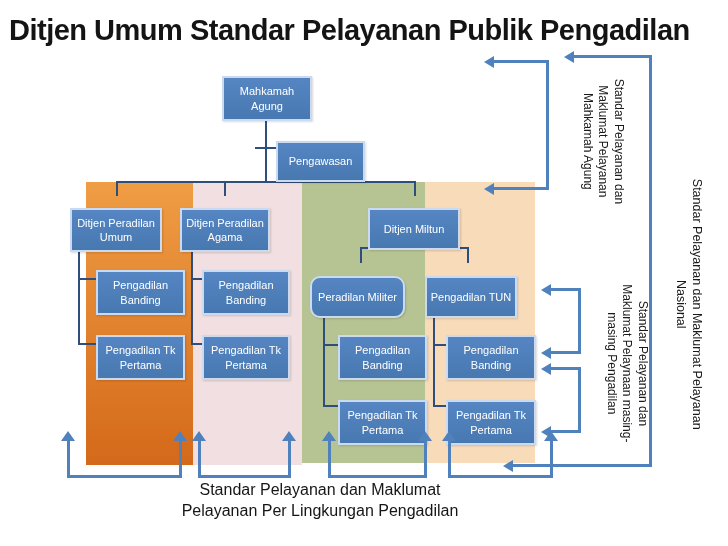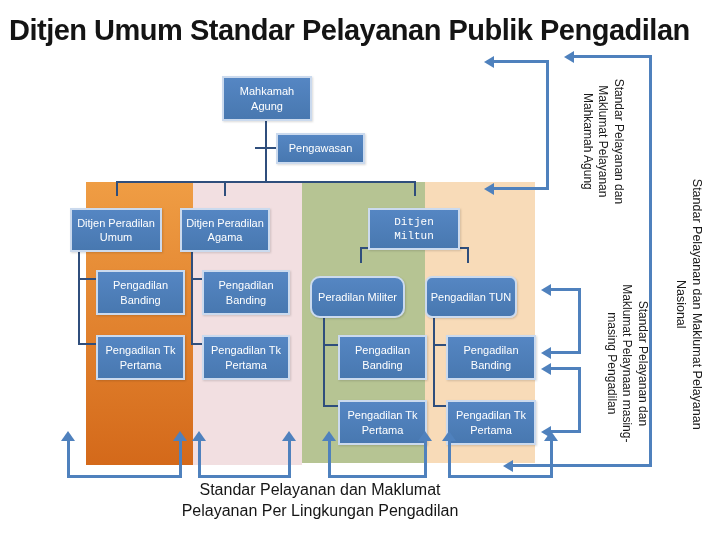--- a/index.html
+++ b/index.html
@@ -85,28 +85,28 @@
   <div class="dh" style="left:191px;top:278px;width:11px;"></div>
   <div class="dh" style="left:191px;top:343px;width:11px;"></div>
   <div class="dv" style="left:323px;top:305px;height:102px;"></div>
   <div class="dh" style="left:323px;top:344px;width:15px;"></div>
   <div class="dh" style="left:323px;top:405px;width:15px;"></div>
   <div class="dv" style="left:433px;top:305px;height:102px;"></div>
   <div class="dh" style="left:433px;top:344px;width:13px;"></div>
   <div class="dh" style="left:433px;top:405px;width:13px;"></div>
 
   <div class="node" style="left:222px;top:63px;width:90px;height:45px;">Mahkamah Agung</div>
-  <div class="node" style="left:276px;top:120px;width:89px;height:31px;">Pengawasan</div>
+  <div class="node" style="left:276px;top:128px;width:89px;height:41px;">Pengawasan</div>
   <div class="node" style="left:180px;top:195px;width:90px;height:44px;">Ditjen Peradilan Agama</div>
   <div class="node" style="left:70px;top:195px;width:92px;height:44px;">Ditjen Peradilan Umum</div>
-  <div class="node" style="left:368px;top:195px;width:92px;height:42px;font-family:Liberation Mono, monospace;">Ditjen Miltun</div>
+  <div class="node" style="left:368px;top:195px;width:92px;height:42px;">Ditjen Miltun</div>
   <div class="node" style="left:96px;top:257px;width:89px;height:45px;">Pengadilan Banding</div>
   <div class="node" style="left:202px;top:257px;width:88px;height:45px;">Pengadilan Banding</div>
   <div class="node" style="left:310px;top:263px;width:95px;height:42px;border-radius:10px;">Peradilan Militer</div>
-  <div class="node" style="left:425px;top:263px;width:92px;height:42px;border-radius:7px;">Pengadilan TUN</div>
+  <div class="node" style="left:425px;top:263px;width:92px;height:42px;">Pengadilan TUN</div>
   <div class="node" style="left:96px;top:322px;width:89px;height:45px;">Pengadilan Tk Pertama</div>
   <div class="node" style="left:202px;top:322px;width:88px;height:45px;">Pengadilan Tk Pertama</div>
   <div class="node" style="left:338px;top:322px;width:89px;height:45px;">Pengadilan Banding</div>
   <div class="node" style="left:446px;top:322px;width:90px;height:45px;">Pengadilan Banding</div>
   <div class="node" style="left:338px;top:387px;width:89px;height:45px;">Pengadilan Tk Pertama</div>
   <div class="node" style="left:446px;top:387px;width:90px;height:45px;">Pengadilan Tk Pertama</div>
 
   <div class="av" style="left:546px;top:61px;height:128px;"></div>
   <div class="ah" style="left:493px;top:60px;width:56px;"></div>
   <div class="tri tri-left" style="left:484px;top:56px;"></div>

